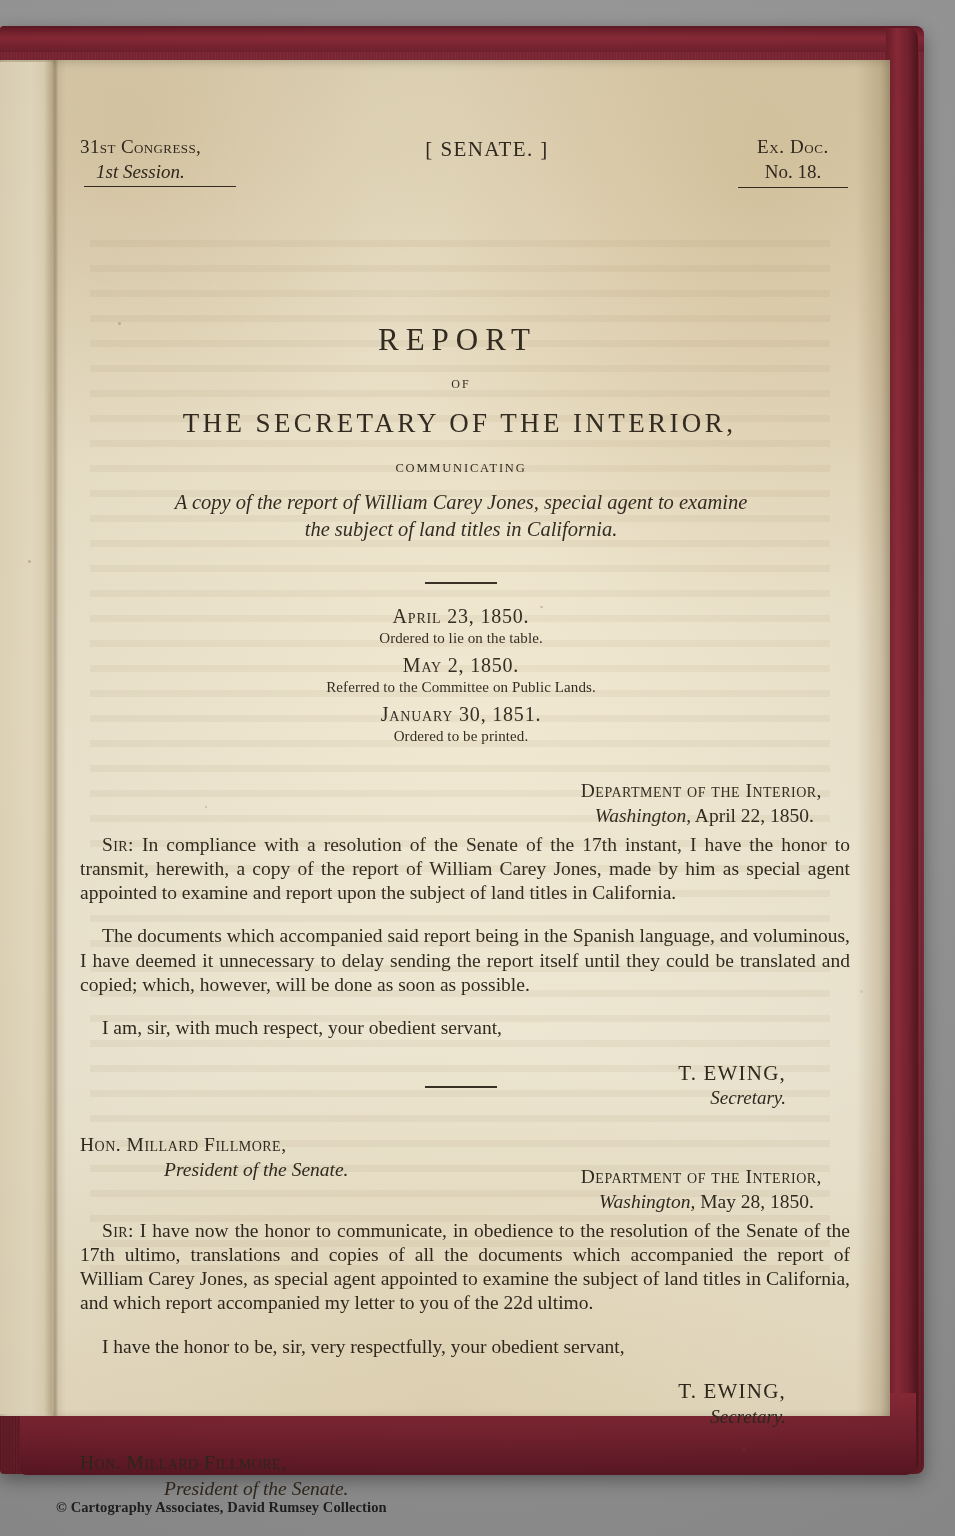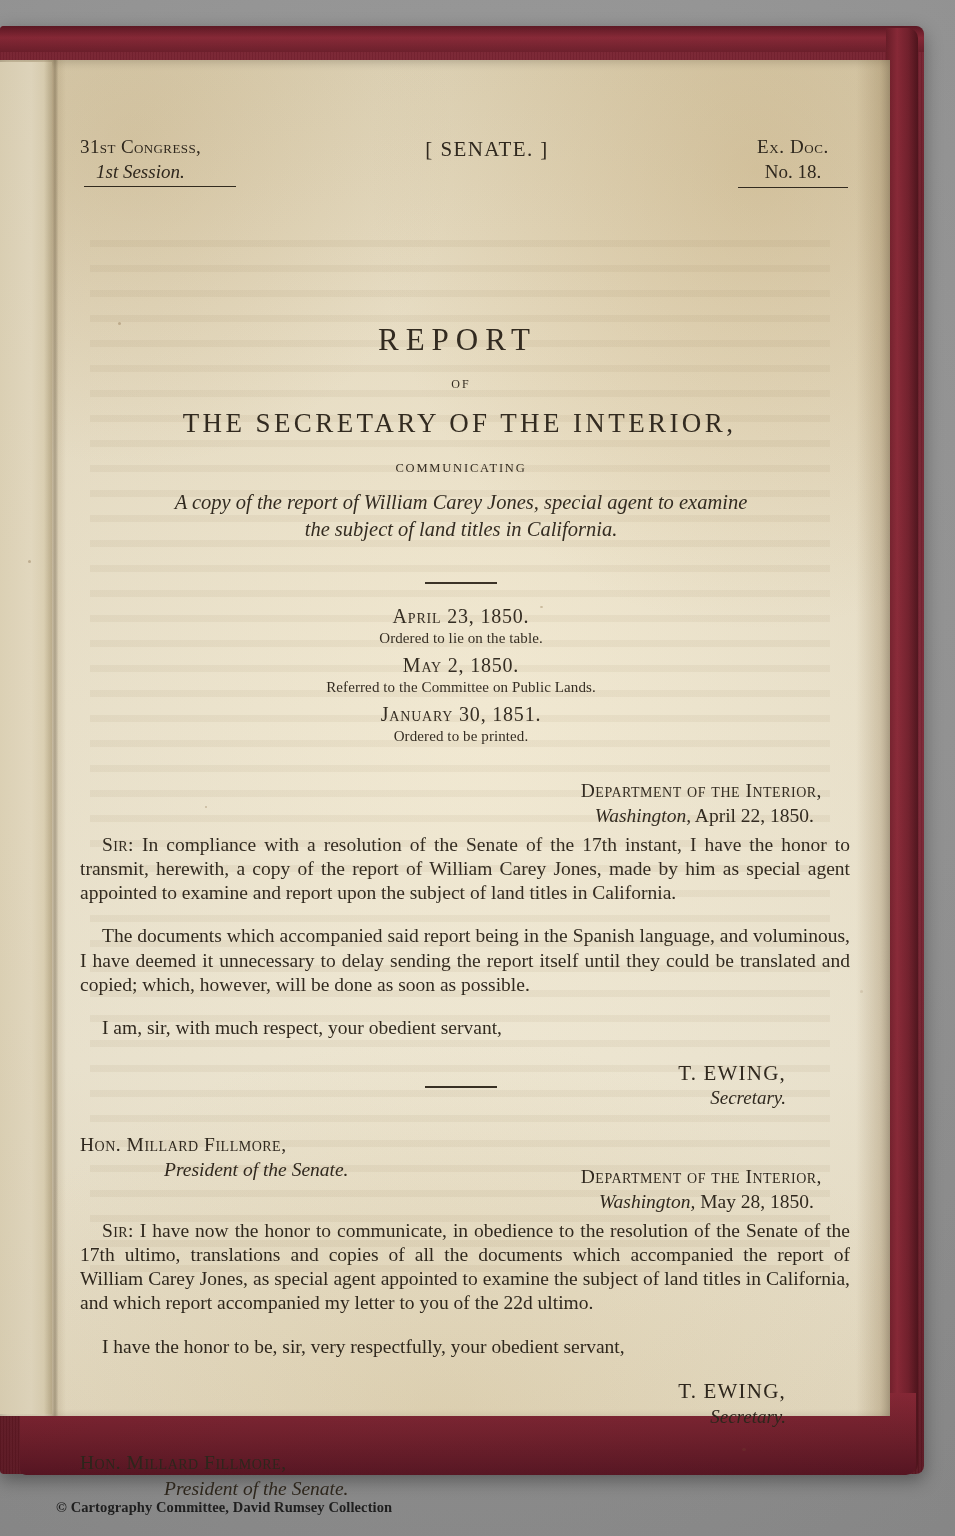--- a/index.html
+++ b/index.html
@@ -373,13 +373,13 @@
     <div class="addressee">
       <div class="ad-name">Hon. Millard Fillmore,</div>
       <div class="ad-role">President of the Senate.</div>
     </div>
   </div>
 
 </div>
 
 <div class="scan-vignette"></div>
 
-<div class="copyright">© Cartography Committee, David Rumsey Collection</div>
+<div class="copyright">© Cartography Associates, David Rumsey Collection</div>
 
 </body></html>

